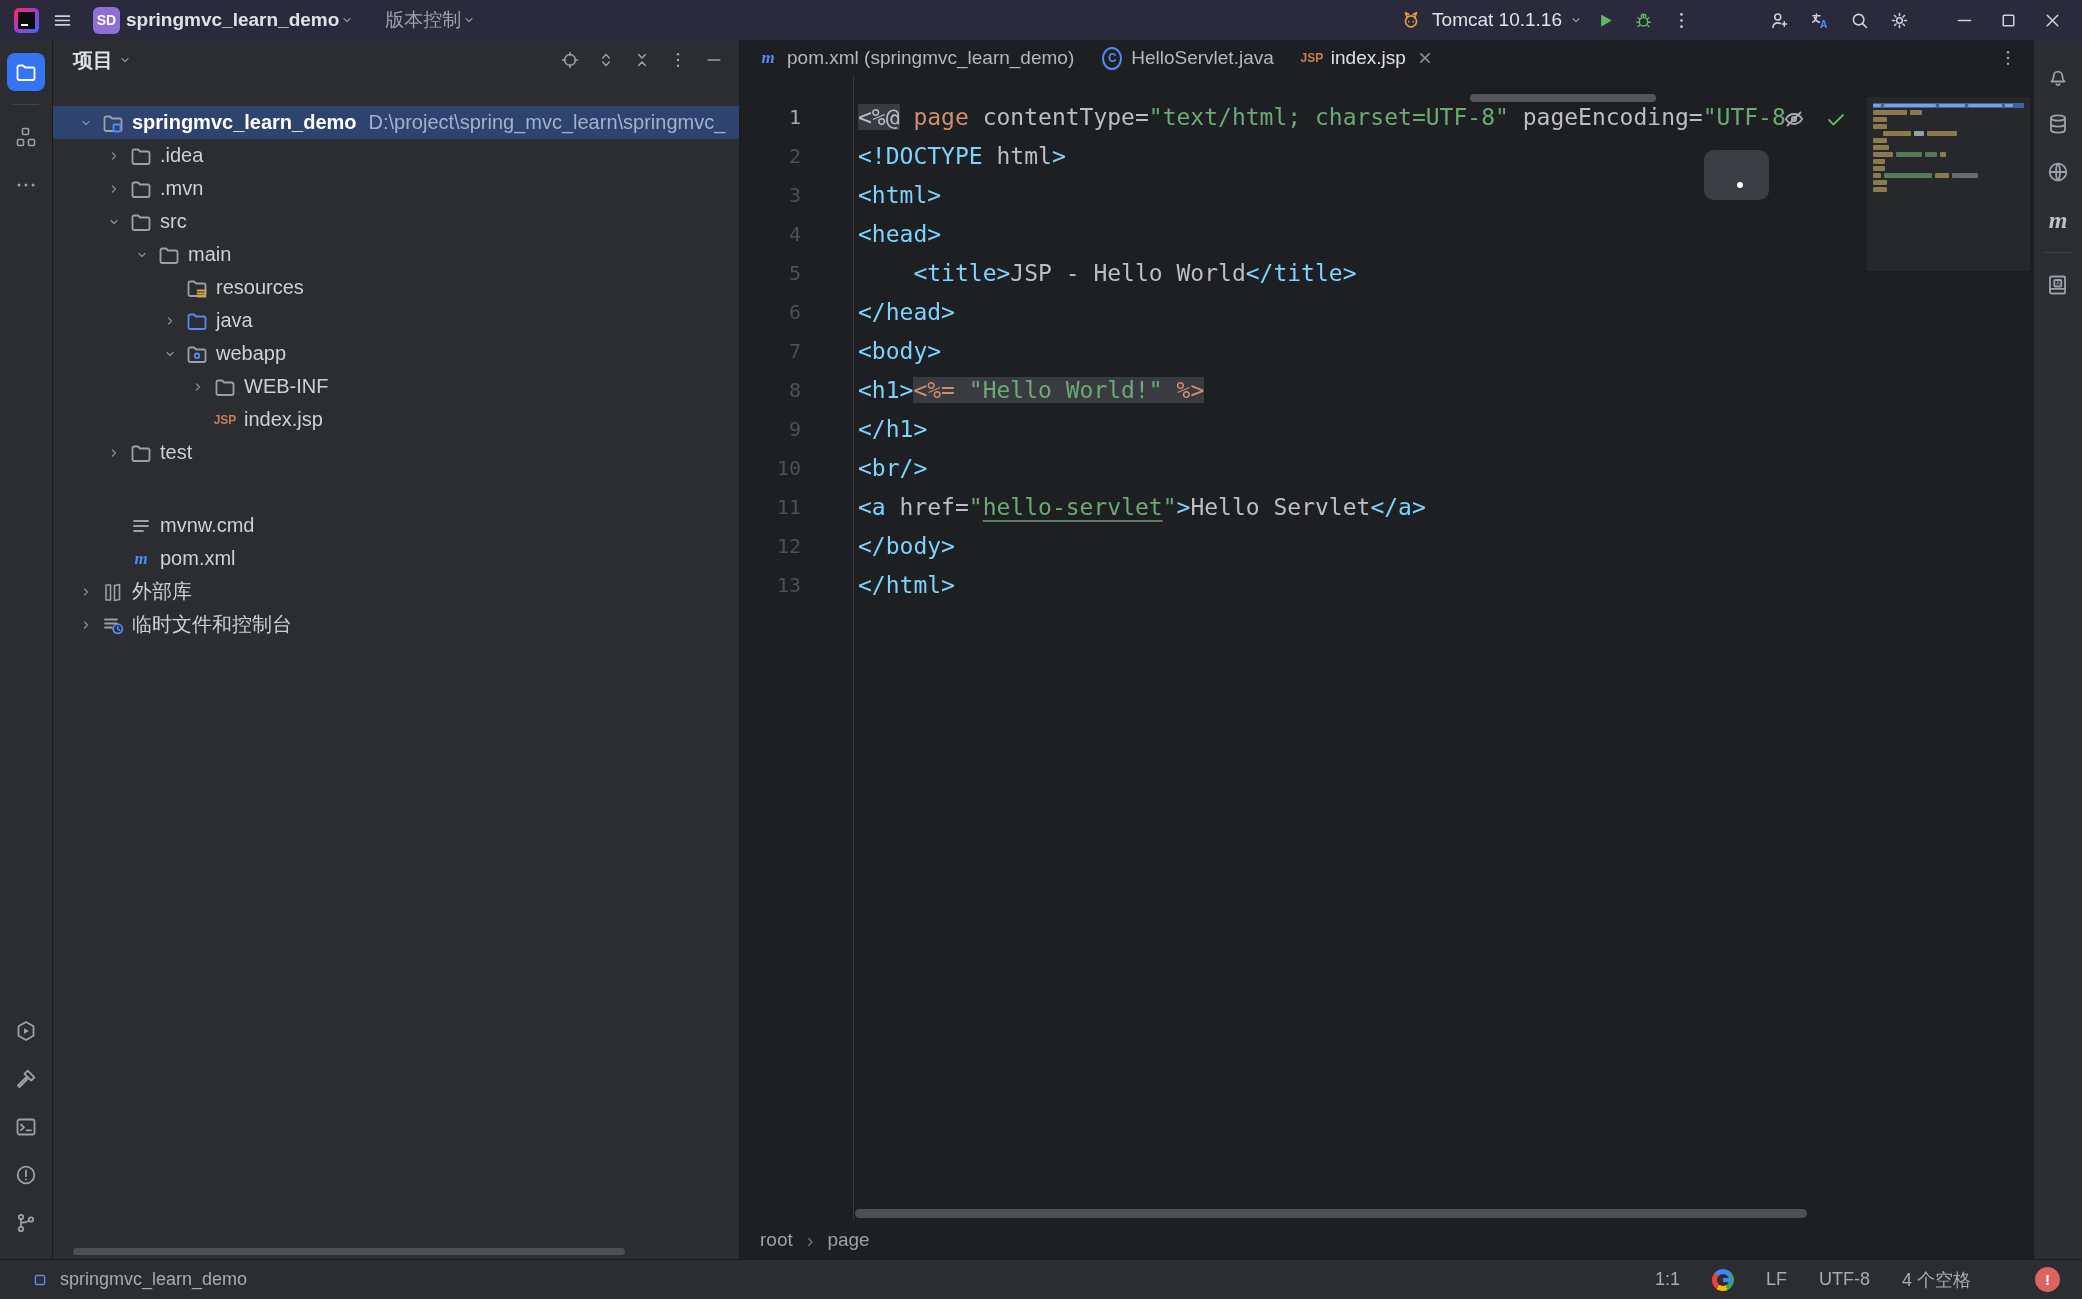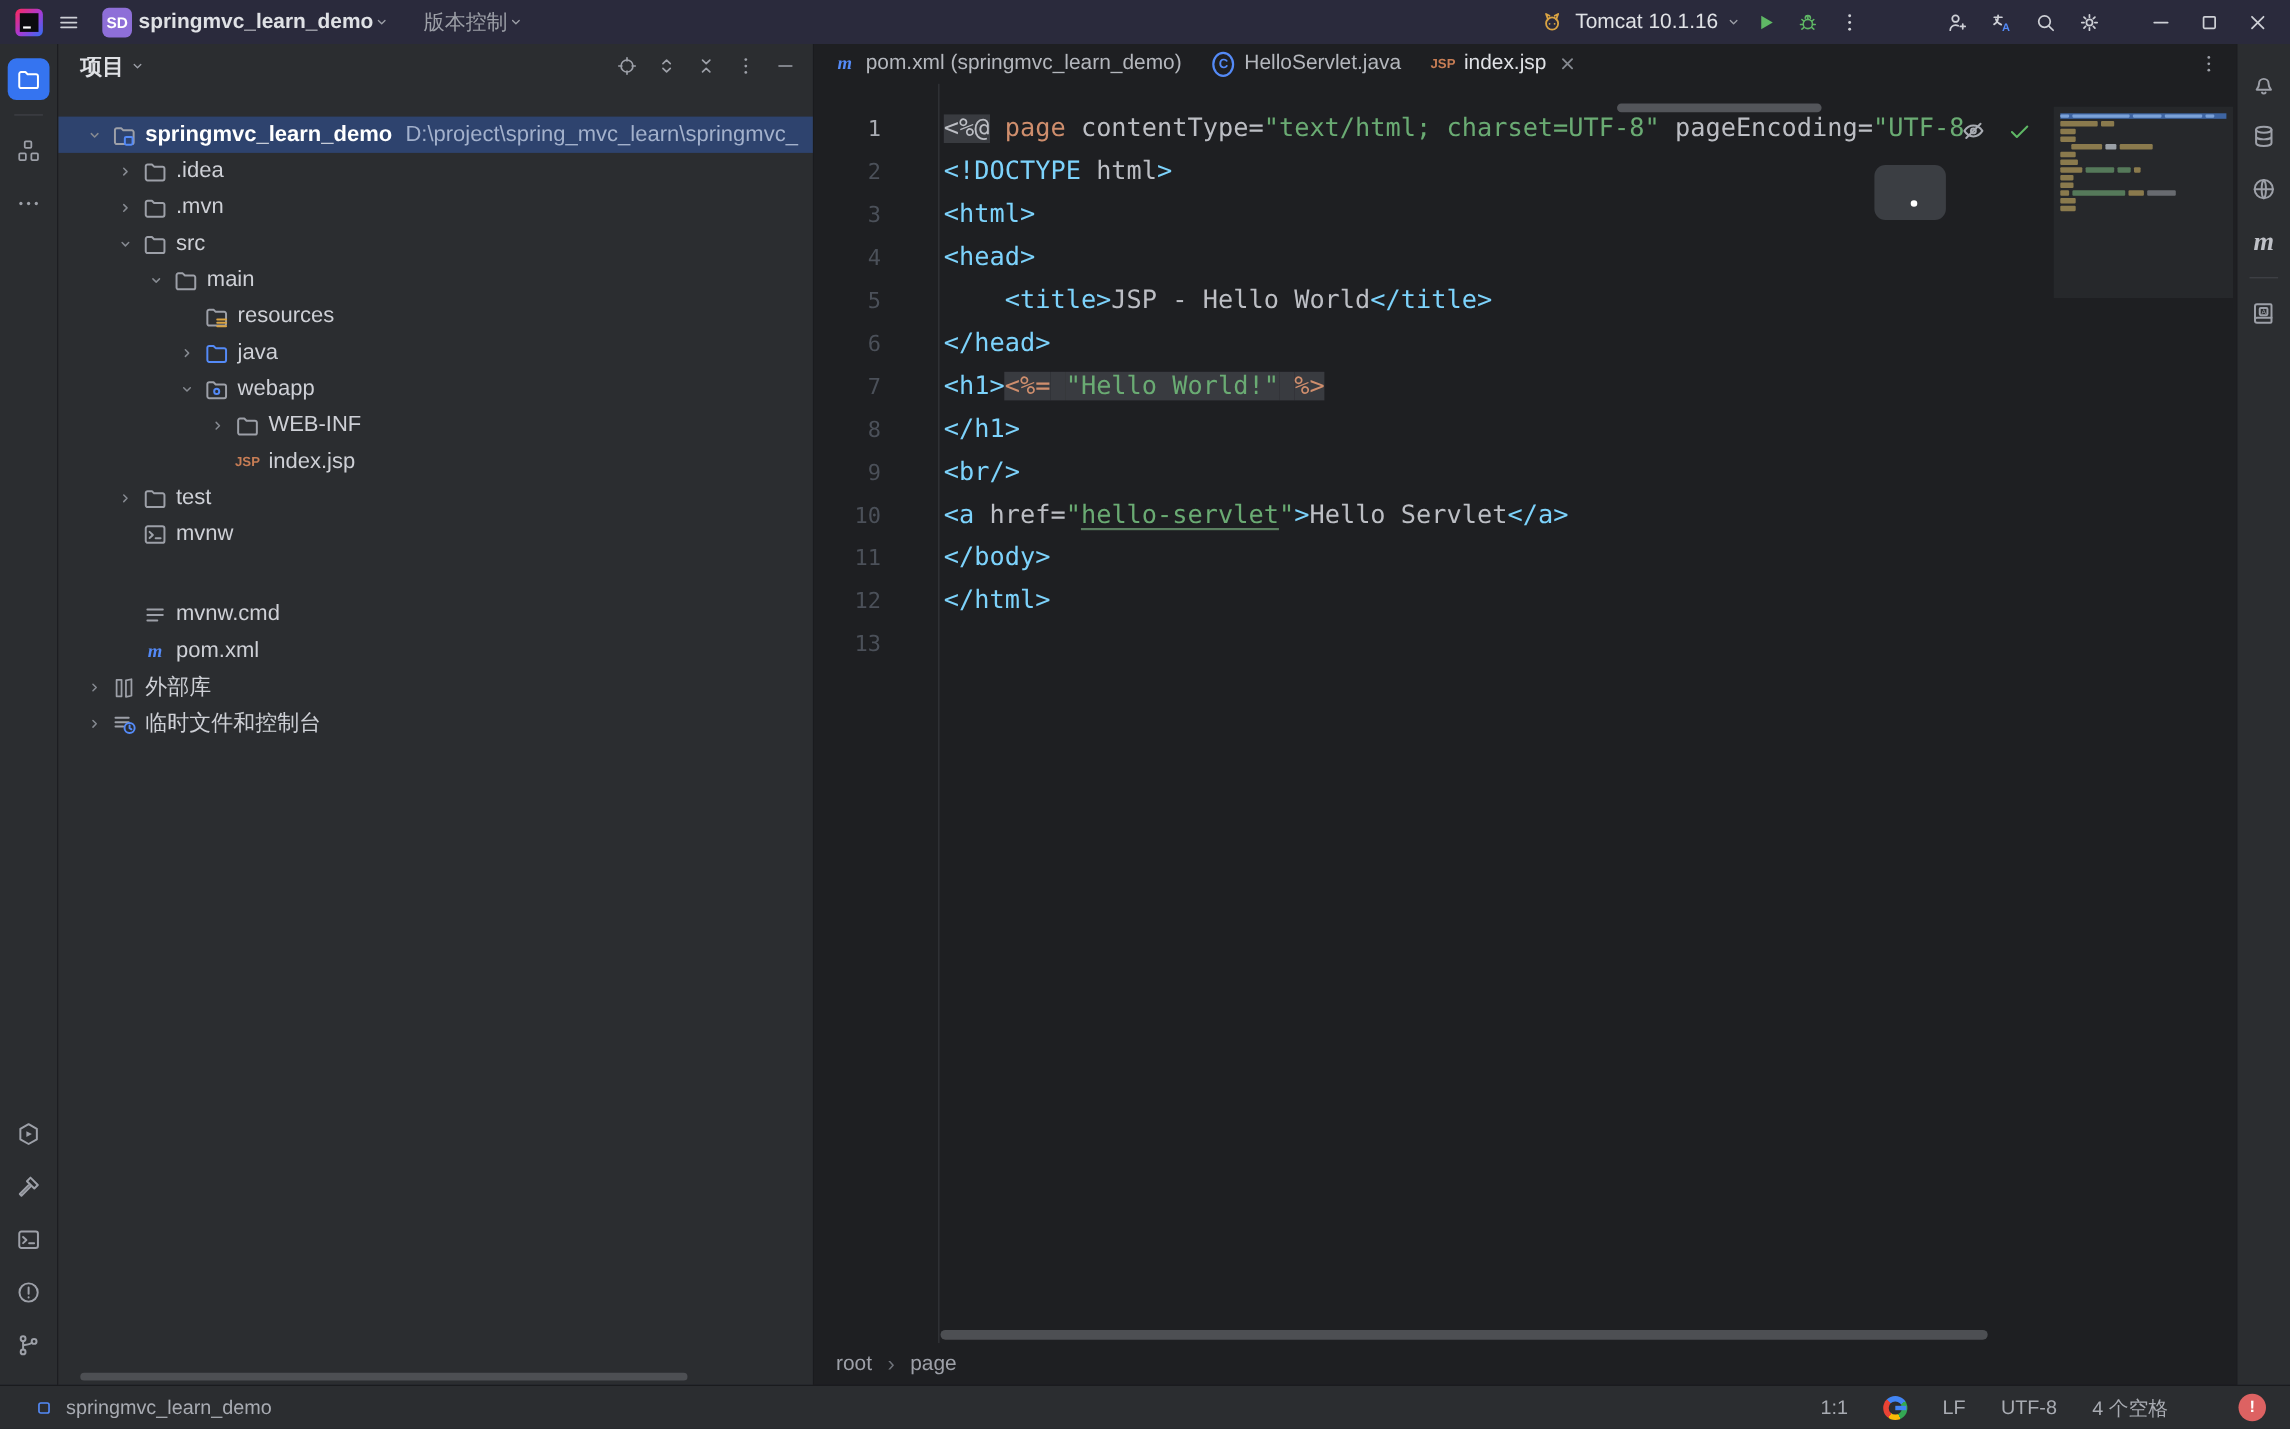--- a/index.html
+++ b/index.html
@@ -508,30 +508,20 @@
                 <path d="M10 8l4 4-4 4"></path>
               </svg>
             </span>
             <span class="icon ticon">
               <svg viewBox="0 0 24 24" fill="none" stroke="currentColor" stroke-width="1.8" stroke-linecap="round" stroke-linejoin="round">
                 <path d="M3.5 7.2a1.7 1.7 0 0 1 1.7-1.7h3.9l2 2h7.7a1.7 1.7 0 0 1 1.7 1.7v9.1a1.7 1.7 0 0 1-1.7 1.7H5.2a1.7 1.7 0 0 1-1.7-1.7z"></path>
               </svg>
             </span>
             <span class="tlabel">test</span>
           </div>
-          <div class="tree-row" style="padding-left: 48px;">
-            <span class="chev"></span>
-            <span class="icon ticon">
-              <svg viewBox="0 0 24 24" fill="none" stroke="currentColor" stroke-width="1.8" stroke-linecap="round" stroke-linejoin="round">
-                <rect x="3.5" y="4.5" width="17" height="15" rx="2"></rect>
-                <path d="M7 9.5l3 2.8-3 2.8M12.5 15.3H17"></path>
-              </svg>
-            </span>
-            <span class="tlabel">mvnw</span>
-          </div>
           <div class="tree-row" style="padding-left: 48px; margin-top: 40px;">
             <span class="chev"></span>
             <span class="icon ticon">
               <svg viewBox="0 0 24 24" fill="none" stroke="currentColor" stroke-width="1.8" stroke-linecap="round" stroke-linejoin="round">
                 <path d="M5 7h14M5 12h14M5 17h9"></path>
               </svg>
             </span>
             <span class="tlabel">mvnw.cmd</span>
           </div>
           <div class="tree-row" style="padding-left: 48px;">
@@ -624,20 +614,21 @@
             <div class="gutter-num">12</div>
             <div class="gutter-num">13</div>
           </div>
         <div class="codepane" id="codelines">
             <div class="code-line"><span class="cl-pl cl-chip">&lt;%@</span><span class="cl-pl"> </span><span class="cl-kw">page</span><span class="cl-pl"> contentType=</span><span class="cl-str">"text/html; charset=UTF-8"</span><span class="cl-pl"> pageEncoding=</span><span class="cl-str">"UTF-8</span></div>
             <div class="code-line"><span class="cl-tag">&lt;!DOCTYPE </span><span class="cl-pl">html</span><span class="cl-tag">&gt;</span></div>
             <div class="code-line"><span class="cl-tag">&lt;html&gt;</span></div>
             <div class="code-line"><span class="cl-tag">&lt;head&gt;</span></div>
             <div class="code-line"><span class="cl-pl">    </span><span class="cl-tag">&lt;title&gt;</span><span class="cl-pl">JSP - Hello World</span><span class="cl-tag">&lt;/title&gt;</span></div>
             <div class="code-line"><span class="cl-tag">&lt;/head&gt;</span></div>
+            <div class="code-line"><span class="cl-tag">&lt;body&gt;</span></div>
             <div class="code-line"><span class="cl-tag">&lt;h1&gt;</span><span class="cl-kw cl-chip">&lt;%=</span><span class="cl-pl cl-chip"> </span><span class="cl-str cl-chip">"Hello World!"</span><span class="cl-pl cl-chip"> </span><span class="cl-kw cl-chip">%&gt;</span></div>
             <div class="code-line"><span class="cl-tag">&lt;/h1&gt;</span></div>
             <div class="code-line"><span class="cl-tag">&lt;br/&gt;</span></div>
             <div class="code-line"><span class="cl-tag">&lt;a </span><span class="cl-pl">href=</span><span class="cl-str">"</span><span class="cl-link">hello-servlet</span><span class="cl-str">"</span><span class="cl-tag">&gt;</span><span class="cl-pl">Hello Servlet</span><span class="cl-tag">&lt;/a&gt;</span></div>
             <div class="code-line"><span class="cl-tag">&lt;/body&gt;</span></div>
             <div class="code-line"><span class="cl-tag">&lt;/html&gt;</span></div>
           </div>
         <div class="tabscroll-thumb"></div>
         <div class="inspection-widget" id="inspection">
             <span class="ph-btn">

